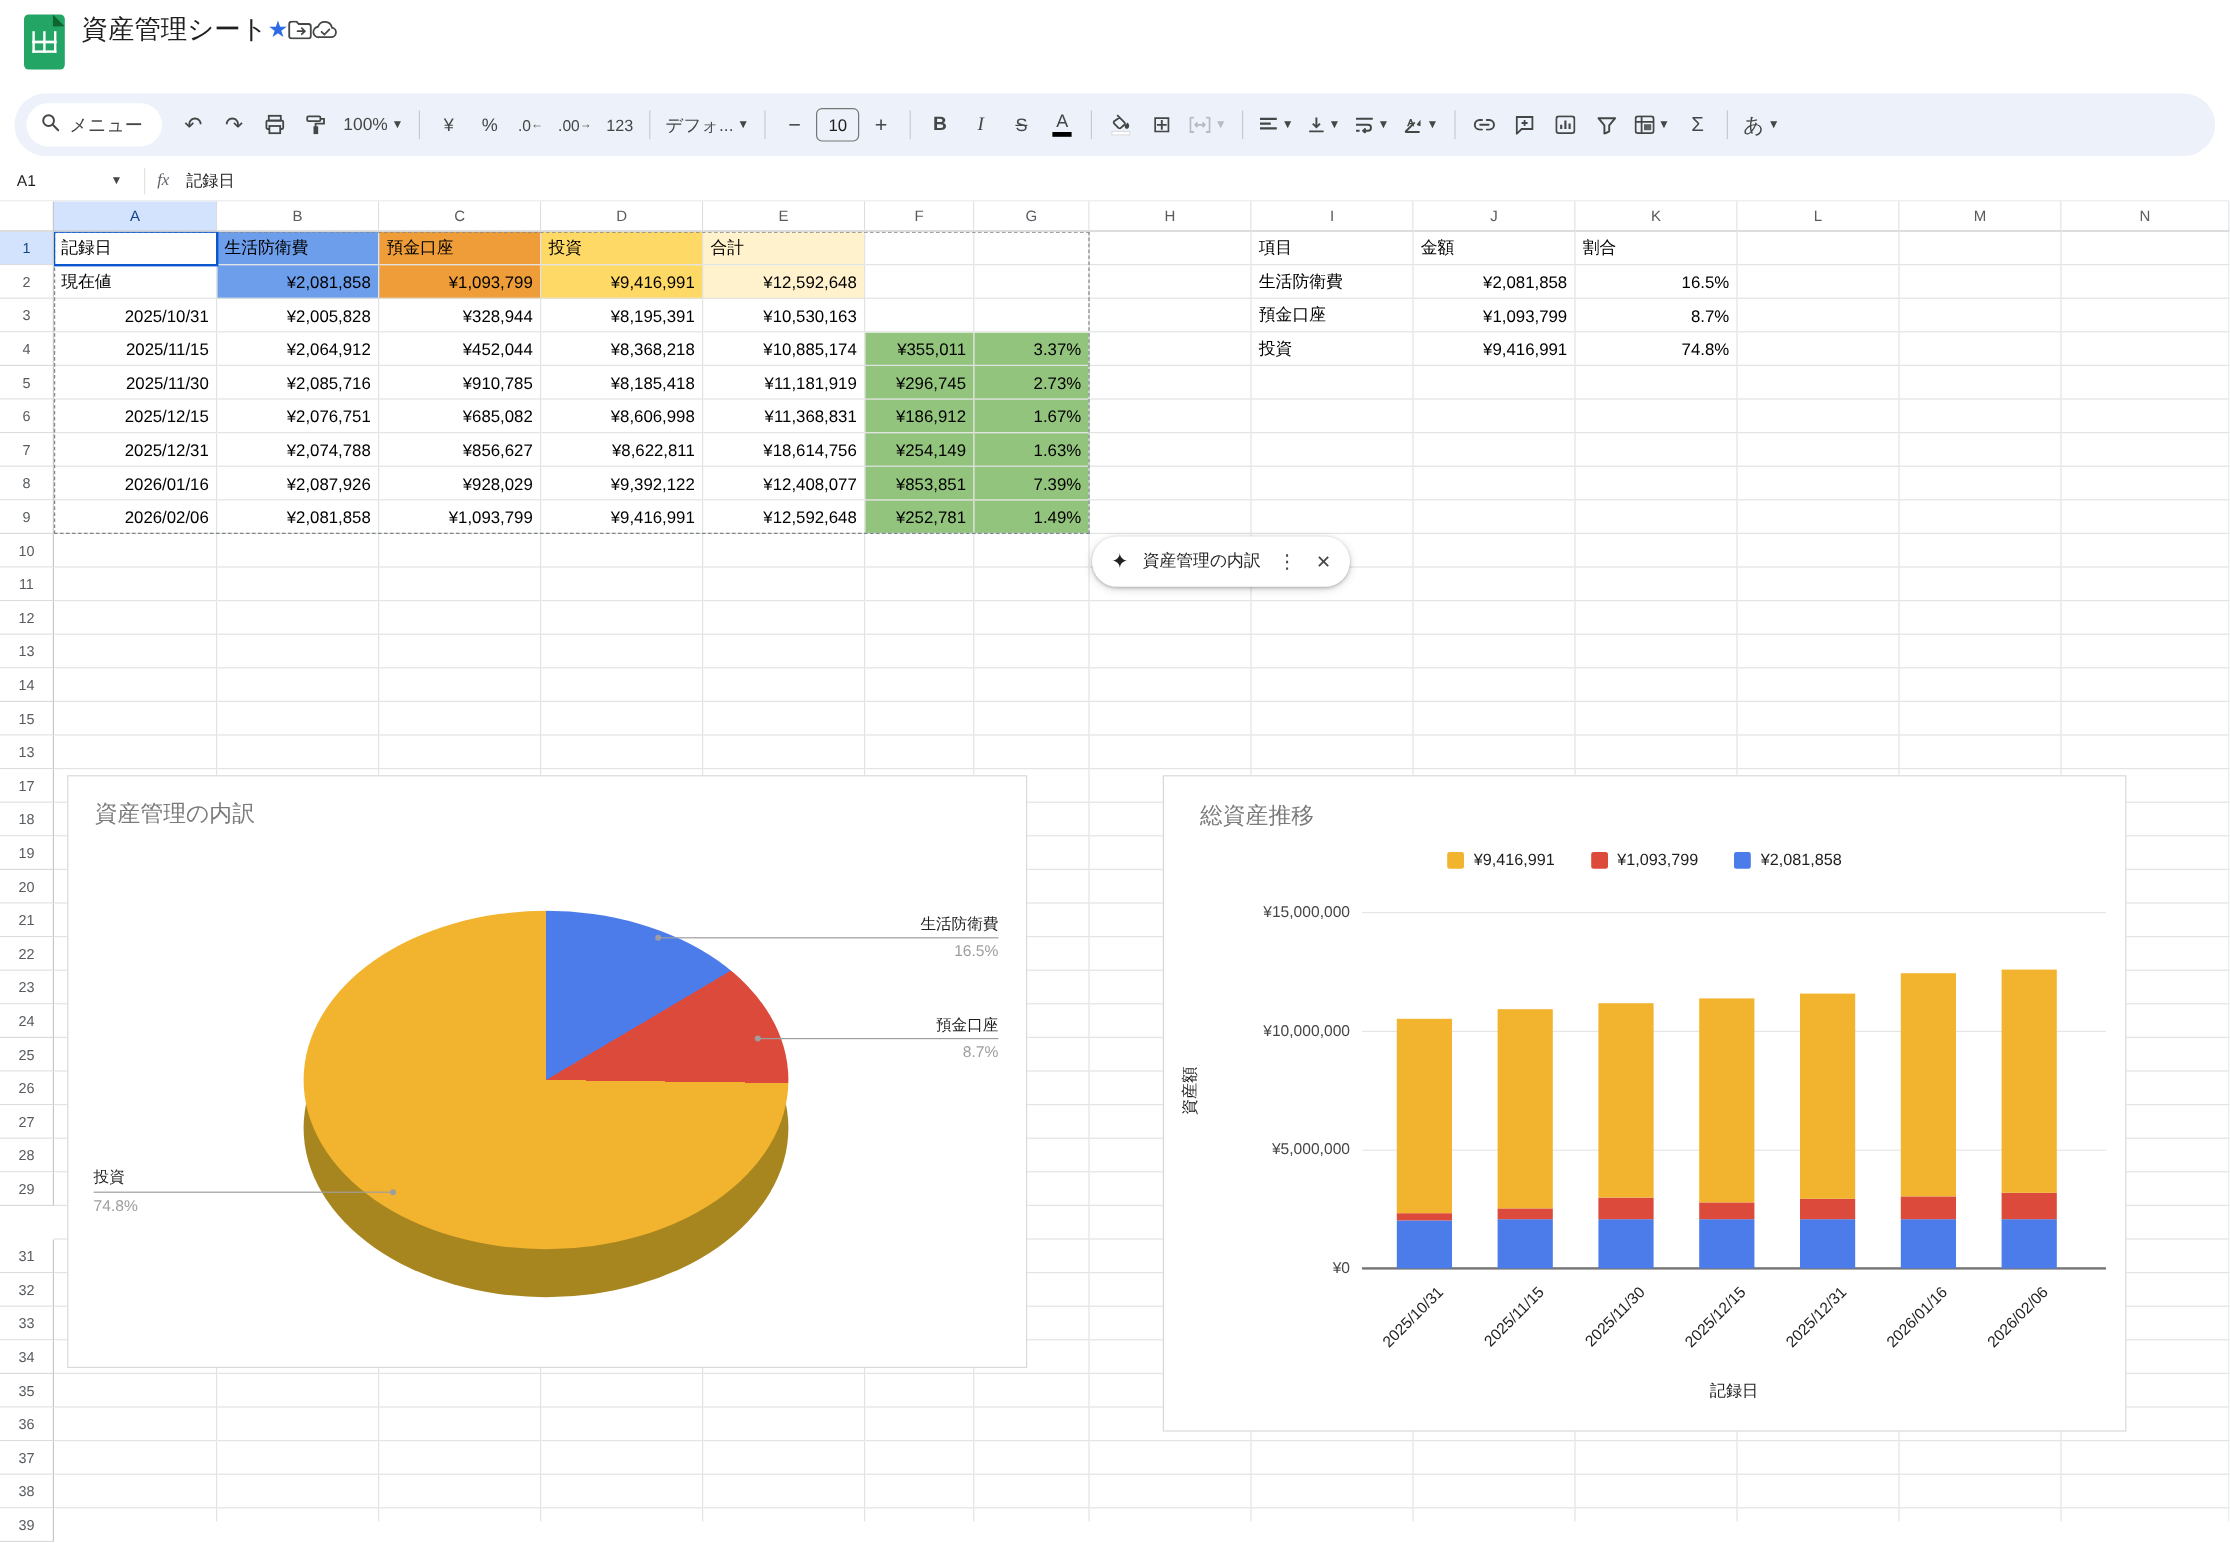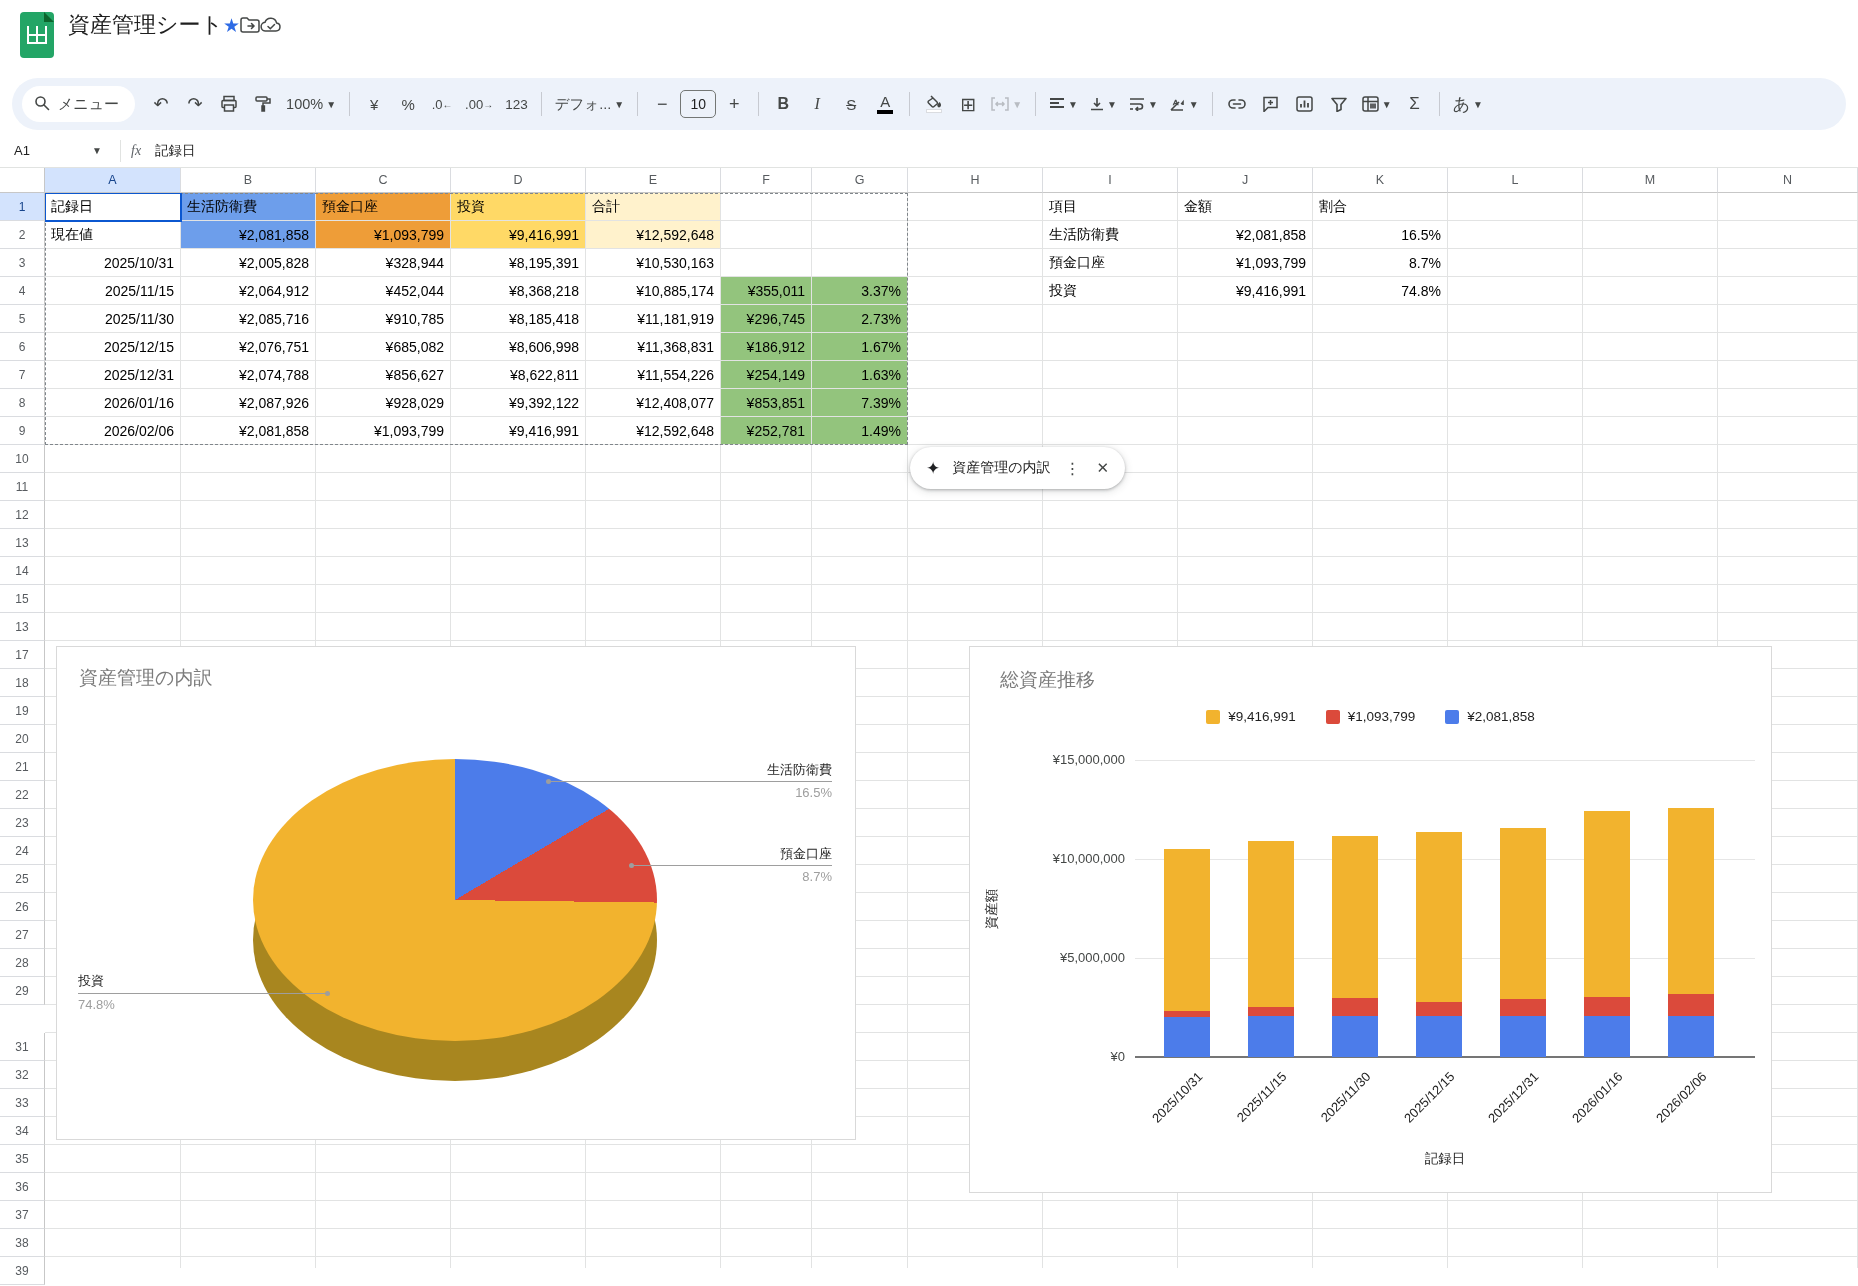--- a/index.html
+++ b/index.html
@@ -806,21 +806,21 @@
       <div class="cell num" style="left: 0px; top: 196px; width: 136px;">2026/01/16</div>
       <div class="cell" style="left: 1673px; top: 168px; width: 140px;"></div>
       <div class="cell" style="left: 1538px; top: 168px; width: 135px;"></div>
       <div class="cell" style="left: 1403px; top: 168px; width: 135px;"></div>
       <div class="cell" style="left: 1268px; top: 168px; width: 135px;"></div>
       <div class="cell" style="left: 1133px; top: 168px; width: 135px;"></div>
       <div class="cell" style="left: 998px; top: 168px; width: 135px;"></div>
       <div class="cell" style="left: 863px; top: 168px; width: 135px;"></div>
       <div class="cell bg-green num" style="left: 767px; top: 168px; width: 96px;">1.63%</div>
       <div class="cell bg-green num" style="left: 676px; top: 168px; width: 91px;">¥254,149</div>
-      <div class="cell num" style="left: 541px; top: 168px; width: 135px;">¥11,554,226</div>
+      <div class="cell num" style="left: 541px; top: 168px; width: 135px;">¥18,614,756</div>
       <div class="cell num" style="left: 406px; top: 168px; width: 135px;">¥8,622,811</div>
       <div class="cell num" style="left: 271px; top: 168px; width: 135px;">¥856,627</div>
       <div class="cell num" style="left: 136px; top: 168px; width: 135px;">¥2,074,788</div>
       <div class="cell num" style="left: 0px; top: 168px; width: 136px;">2025/12/31</div>
       <div class="cell" style="left: 1673px; top: 140px; width: 140px;"></div>
       <div class="cell" style="left: 1538px; top: 140px; width: 135px;"></div>
       <div class="cell" style="left: 1403px; top: 140px; width: 135px;"></div>
       <div class="cell" style="left: 1268px; top: 140px; width: 135px;"></div>
       <div class="cell" style="left: 1133px; top: 140px; width: 135px;"></div>
       <div class="cell" style="left: 998px; top: 140px; width: 135px;"></div>

